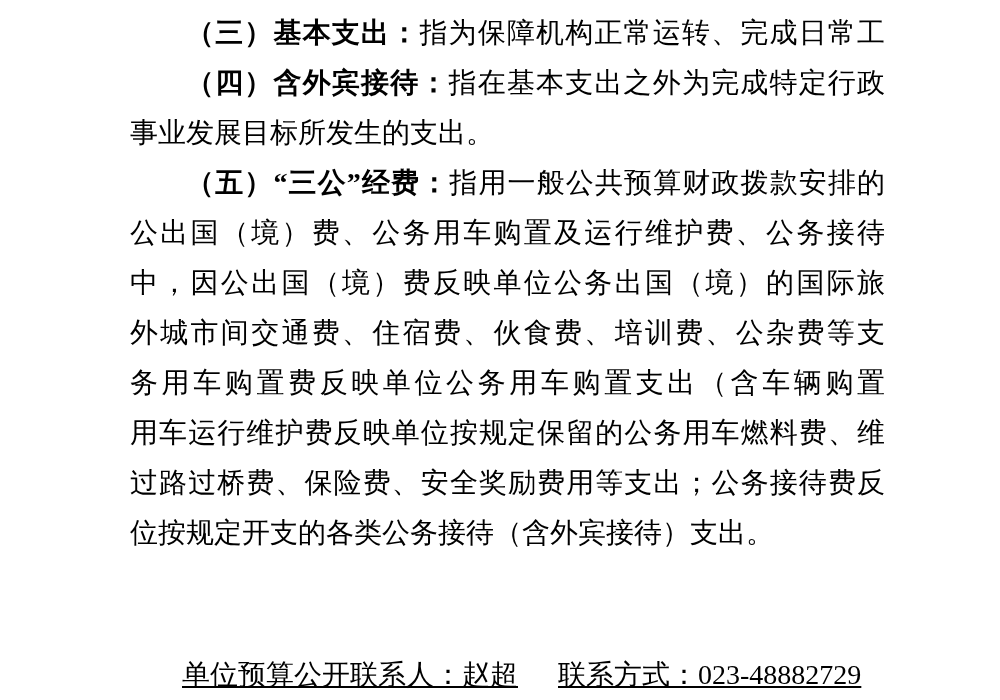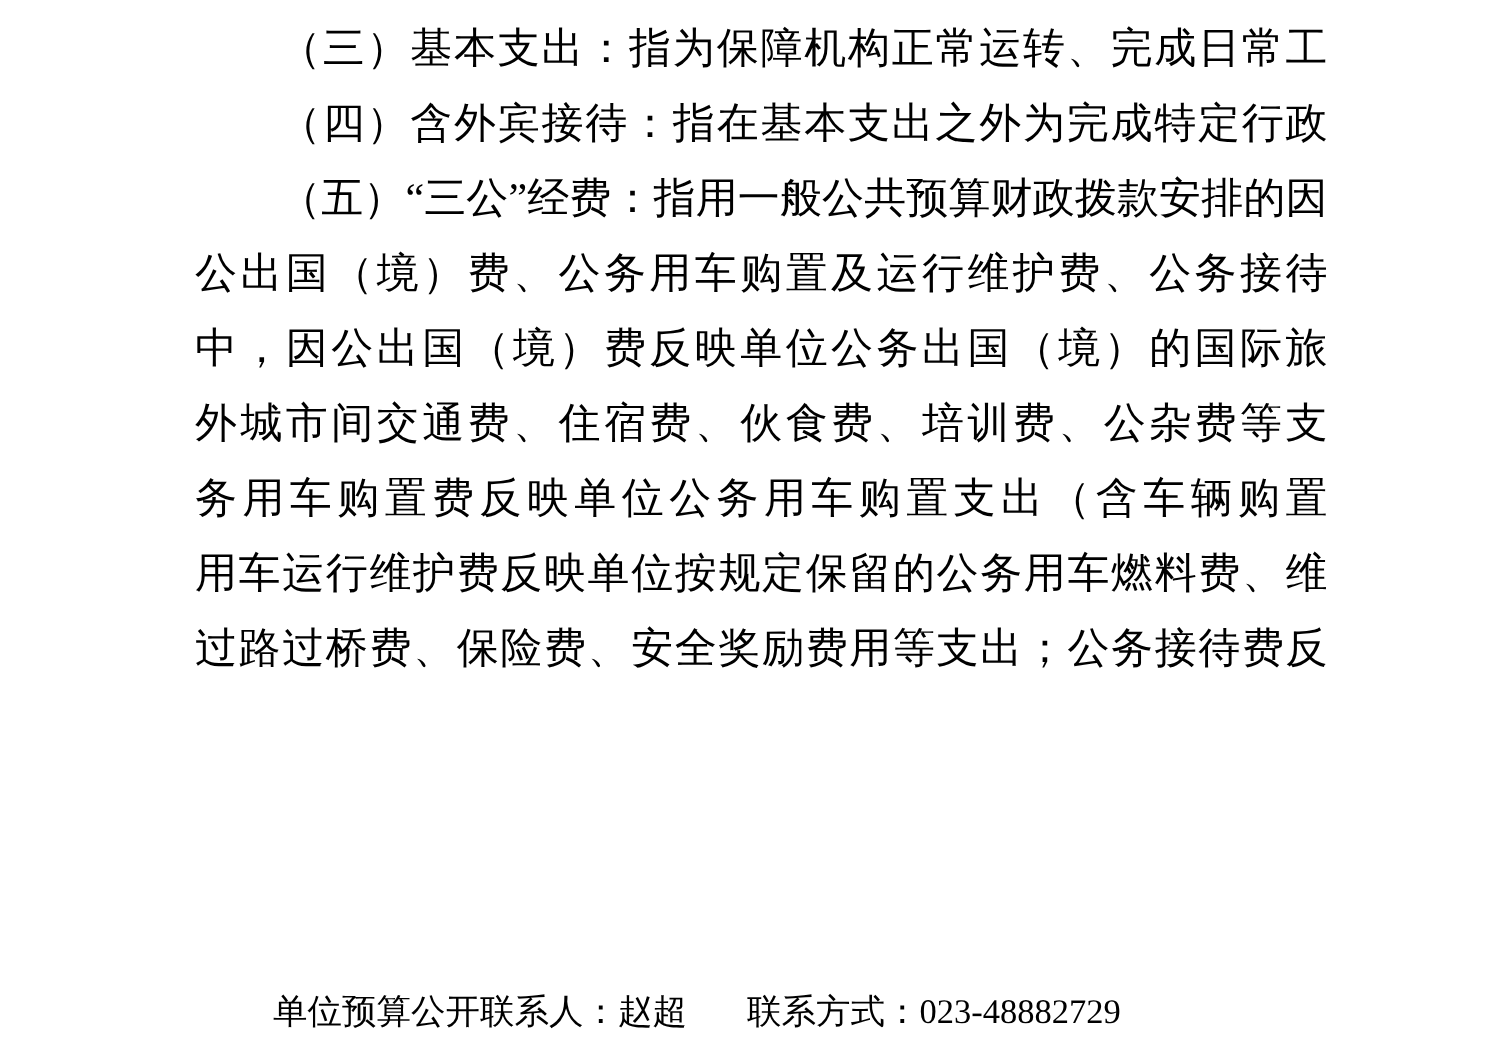--- a/index.html
+++ b/index.html
@@ -28,58 +28,61 @@
     height: 50px;
     line-height: 50px;
     text-align: justify;
     overflow: hidden;
   }
   
   .line.full { text-align-last: justify; }
   
   .line.first { text-indent: 56px; }
   .seg { font-weight: normal; }
-  .seg.b { font-weight: normal; margin-top: 30px; }
+  .seg.b { font-weight: bold; margin-top: 30px; }
   .contact-line {
     position: absolute;
     left: 130px;
     top: 650px;
     width: 755px;
     padding-left: 52px;
     box-sizing: border-box;
-    font-size: 23px;
+    font-size: 28px;
     line-height: 50px;
     height: 50px;
     white-space: nowrap;
+    text-decoration: underline;
   }
   .contact-gap {
     display: inline-block;
     width: 40px;
   }
 </style>
 </head>
 <body>
 
 <div class="page">
 
   <div class="content" id="paragraphs">
       <div class="para">
         <div class="line first full"><span class="seg b">（三）基本支出：</span><span class="seg">指为保障机构正常运转、完成日常工作任</span></div>
       </div>
       <div class="para">
         <div class="line first full"><span class="seg b">（四）含外宾接待：</span><span class="seg">指在基本支出之外为完成特定行政任务和</span></div>
+        <div class="line"><span class="seg">事业发展目标所发生的支出。</span></div>
       </div>
       <div class="para">
         <div class="line first full"><span class="seg b">（五）“三公”经费：</span><span class="seg">指用一般公共预算财政拨款安排的因</span></div>
         <div class="line full"><span class="seg">公出国（境）费、公务用车购置及运行维护费、公务接待费。其</span></div>
         <div class="line full"><span class="seg">中，因公出国（境）费反映单位公务出国（境）的国际旅费、国</span></div>
         <div class="line full"><span class="seg">外城市间交通费、住宿费、伙食费、培训费、公杂费等支出；公</span></div>
         <div class="line full"><span class="seg">务用车购置费反映单位公务用车购置支出（含车辆购置税）；公务</span></div>
         <div class="line full"><span class="seg">用车运行维护费反映单位按规定保留的公务用车燃料费、维修费、</span></div>
         <div class="line full"><span class="seg">过路过桥费、保险费、安全奖励费用等支出；公务接待费反映单</span></div>
+        <div class="line"><span class="seg">位按规定开支的各类公务接待（含外宾接待）支出。</span></div>
       </div>
     </div>
 
   <div class="contact-line">
     <span class="seg">单位预算公开联系人：</span><span class="seg">赵超</span><span class="contact-gap"></span><span class="seg">联系方式：</span><span class="seg">023-48882729</span>
   </div>
 
 </div>
 
 </body></html>

